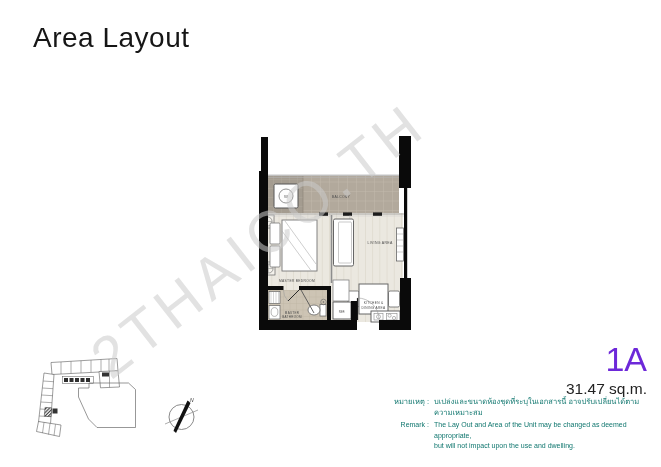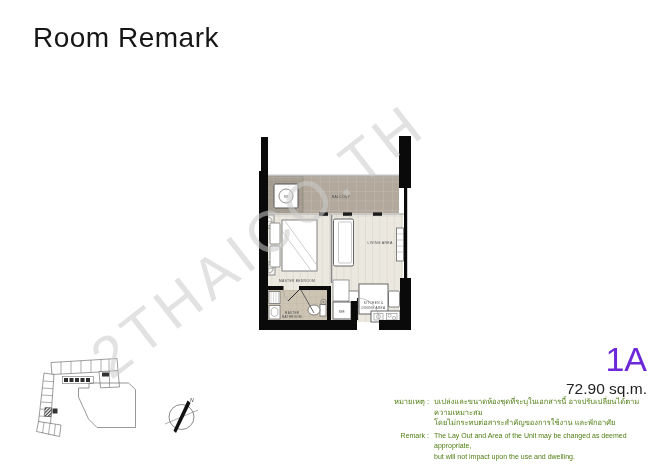--- a/index.html
+++ b/index.html
@@ -17,35 +17,35 @@
     transform:translate(-50%,-50%) rotate(-38deg);
     font-size:58px; letter-spacing:6px; color:#cbcbcb; opacity:.55;
     white-space:nowrap; z-index:6; pointer-events:none; font-weight:400;
   }
   .floor-plan{position:absolute; left:257px; top:134px; z-index:2;}
   .key-plan{position:absolute; left:33px; top:356px; z-index:2;}
   .compass{position:absolute; left:162px; top:395px; z-index:2;}
   .unit-block{position:absolute; right:14px; top:342px; text-align:right; z-index:7;}
   .unit-code{font-size:34px; color:#6d28d9; line-height:1.05;}
   .unit-area{font-size:15.5px; color:#222; margin-top:2px;}
-  .remark{position:absolute; left:383px; top:397px; width:266px; z-index:7; color:#4d7c0f;}
+  .remark{position:absolute; left:383px; top:397px; width:266px; z-index:7; color:#0f766e;}
   .remark-row{display:grid; grid-template-columns:46px 1fr; column-gap:5px; line-height:10.5px;}
   .remark-row .lbl{text-align:right; white-space:nowrap;}
   .remark-row.thai{font-size:7.5px;}
   .remark-row.eng{font-size:7px;}
   .remark-row.gap{margin-top:2px;}
   svg text{font-family:"Liberation Sans","DejaVu Sans",sans-serif;}
   .room-label{fill:#4d4d4d; letter-spacing:.3px;}
 </style>
 </head>
 <body>
 
 <div class="canvas">
 
-  <div class="page-title">Room Remark</div>
+  <div class="page-title">Area Layout</div>
 
   <svg class="floor-plan" width="154" height="196" viewBox="0 0 154 196">
     <defs>
       <pattern id="wood" width="7.2" height="196" patternUnits="userSpaceOnUse">
         <rect width="7.2" height="196" fill="#ebe8e0"></rect>
         <line x1="0.3" y1="0" x2="0.3" y2="196" stroke="#dcd8cb" stroke-width="0.8"></line>
       </pattern>
       <pattern id="btile" width="9" height="9.5" patternUnits="userSpaceOnUse">
         <rect width="9" height="9.5" fill="#b2a99c"></rect>
         <path d="M0 0H9M0 0V9.5" stroke="#c5bdb0" stroke-width="0.8" fill="none"></path>
@@ -216,31 +216,27 @@
   <svg class="compass" width="40" height="42" viewBox="0 0 40 42">
     <circle cx="19.5" cy="22" r="12.5" fill="none" stroke="#7d7d7d" stroke-width="0.9"></circle>
     <line x1="3" y1="29" x2="36" y2="15" stroke="#8a8a8a" stroke-width="0.7"></line>
     <line x1="12" y1="37" x2="27" y2="6" stroke="#8a8a8a" stroke-width="0.7"></line>
     <polygon points="25.5,5.5 28.5,8 14,38 11.5,35.5" fill="#111"></polygon>
     <text x="28" y="7" font-size="5" font-style="italic" fill="#333">N</text>
   </svg>
 
   <div class="unit-block">
     <div class="unit-code">1A</div>
-    <div class="unit-area">72.90 sq.m.</div>
+    <div class="unit-area">31.47 sq.m.</div>
   </div>
 
   <div class="remark">
     <div class="remark-row thai">
       <span class="lbl">หมายเหตุ :</span>
       <span>บเปล่งและขนาดห้องชุดที่ระบุในเอกสารนี้ อาจปรับเปลี่ยนได้ตามความเหมาะสม</span>
-    </div>
-    <div class="remark-row thai">
-      <span class="lbl"></span>
-      <span>โดยไม่กระทบต่อสาระสำคัญของการใช้งาน และพักอาศัย</span>
     </div>
     <div class="remark-row eng gap">
       <span class="lbl">Remark :</span>
       <span>The Lay Out and Area of the Unit may be changed as deemed appropriate,</span>
     </div>
     <div class="remark-row eng">
       <span class="lbl"></span>
       <span>but will not impact upon the use and dwelling.</span>
     </div>
   </div>

